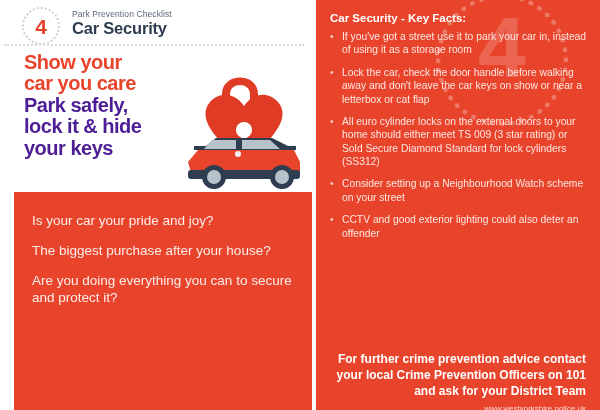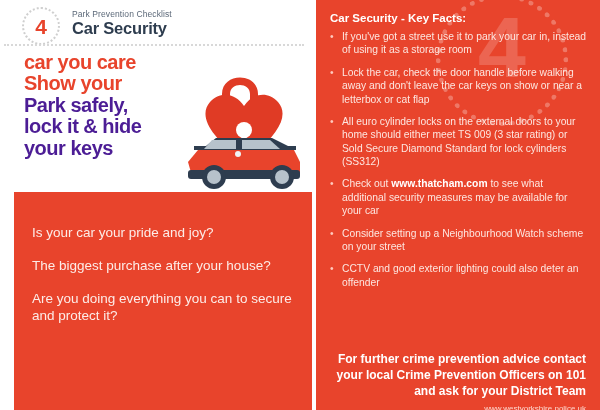--- a/index.html
+++ b/index.html
@@ -31,21 +31,21 @@
   .hl-red{color:#E8442C;}
   .hl-navy{color:#4c1d95;}
 
   
   .illus{position:absolute;left:176px;top:50px;width:136px;height:140px;}
 
   
   .qpanel{
     position:absolute;left:14px;top:192px;width:298px;height:218px;background:#E8442C;
   }
-  .q{color:#fdece8;font-size:13.5px;line-height:1.26;margin:16px 0 13px 0;}
+  .q{color:#fdece8;font-size:13.5px;line-height:1.26;margin:4px 0 13px 0;}
   .qwrap{padding:16px 18px 0 18px;}
 
   
   .right{position:absolute;left:316px;top:0;width:284px;height:410px;background:#E8442C;overflow:hidden;}
   .wm{position:absolute;left:120px;top:-6px;width:132px;height:132px;}
   .wm .ring{position:absolute;left:0;top:0;width:132px;height:132px;border-radius:50%;border:5px dotted rgba(255,255,255,.28);box-sizing:border-box;}
   .wm .num{position:absolute;left:0;top:10px;width:132px;text-align:center;font-size:86px;font-weight:bold;color:rgba(255,255,255,.18);line-height:1;}
   .r-title{position:absolute;left:14px;top:12px;font-size:11.5px;font-weight:bold;color:#ffffff;}
   .facts{position:absolute;left:10px;top:30px;width:262px;}
   .fact{position:relative;padding-left:16px;margin-bottom:9px;color:#fde6e0;font-size:10.3px;line-height:1.3;}
@@ -66,22 +66,22 @@
       <div class="badge">
         <span>4</span>
       </div>
       <div class="hdr-sub">Park Prevention Checklist</div>
       <div class="hdr-title">Car Security</div>
     </div>
 
     <div class="divider"></div>
 
     <div class="headline">
+      <div class="l hl-red">Show your</div>
       <div class="l hl-red">car you care</div>
-      <div class="l hl-red">Show your</div>
       <div class="l hl-navy">Park safely,</div>
       <div class="l hl-navy">lock it &amp; hide</div>
       <div class="l hl-navy">your keys</div>
     </div>
 
     <div class="illus">
       <svg width="136" height="140" viewBox="0 0 136 140">
         <path d="M46 44 C46 22, 82 22, 82 44 L82 56 L74 56 L74 44 C74 32, 54 32, 54 44 L54 52 L46 52 Z" fill="#E03B25"></path>
         <path d="M68 112 C34 86, 22 66, 34 52 C45 40, 60 44, 68 56 C76 44, 91 40, 102 52 C114 66, 102 86, 68 112 Z" fill="#E03B25"></path>
         <circle cx="68" cy="80" r="8" fill="#ffffff"></circle>
@@ -114,23 +114,20 @@
       <div class="ring"></div>
       <div class="num">4</div>
     </div>
 
     <div class="r-title">Car Security - Key Facts:</div>
 
     <div class="facts">
       <div class="fact">If you've got a street use it to park your car in, instead of using it as a storage room</div>
       <div class="fact">Lock the car, check the door handle before walking away and don't leave the car keys on show or near a letterbox or cat flap</div>
       <div class="fact">All euro cylinder locks on the external doors to your home should either meet TS 009 (3 star rating) or Sold Secure Diamond Standard for lock cylinders (SS312)</div>
-      <div class="fact">
-        <span>Check out </span><b>www.thatcham.com</b><span> to see what additional security measures may be available for your car</span>
-      </div>
       <div class="fact">Consider setting up a Neighbourhood Watch scheme on your street</div>
       <div class="fact">CCTV and good exterior lighting could also deter an offender</div>
     </div>
 
     <div class="r-foot">
       <div class="c">For further crime prevention advice contact your local Crime Prevention Officers on 101 and ask for your District Team</div>
       <div class="u">www.westyorkshire.police.uk</div>
     </div>
   </div>
 

